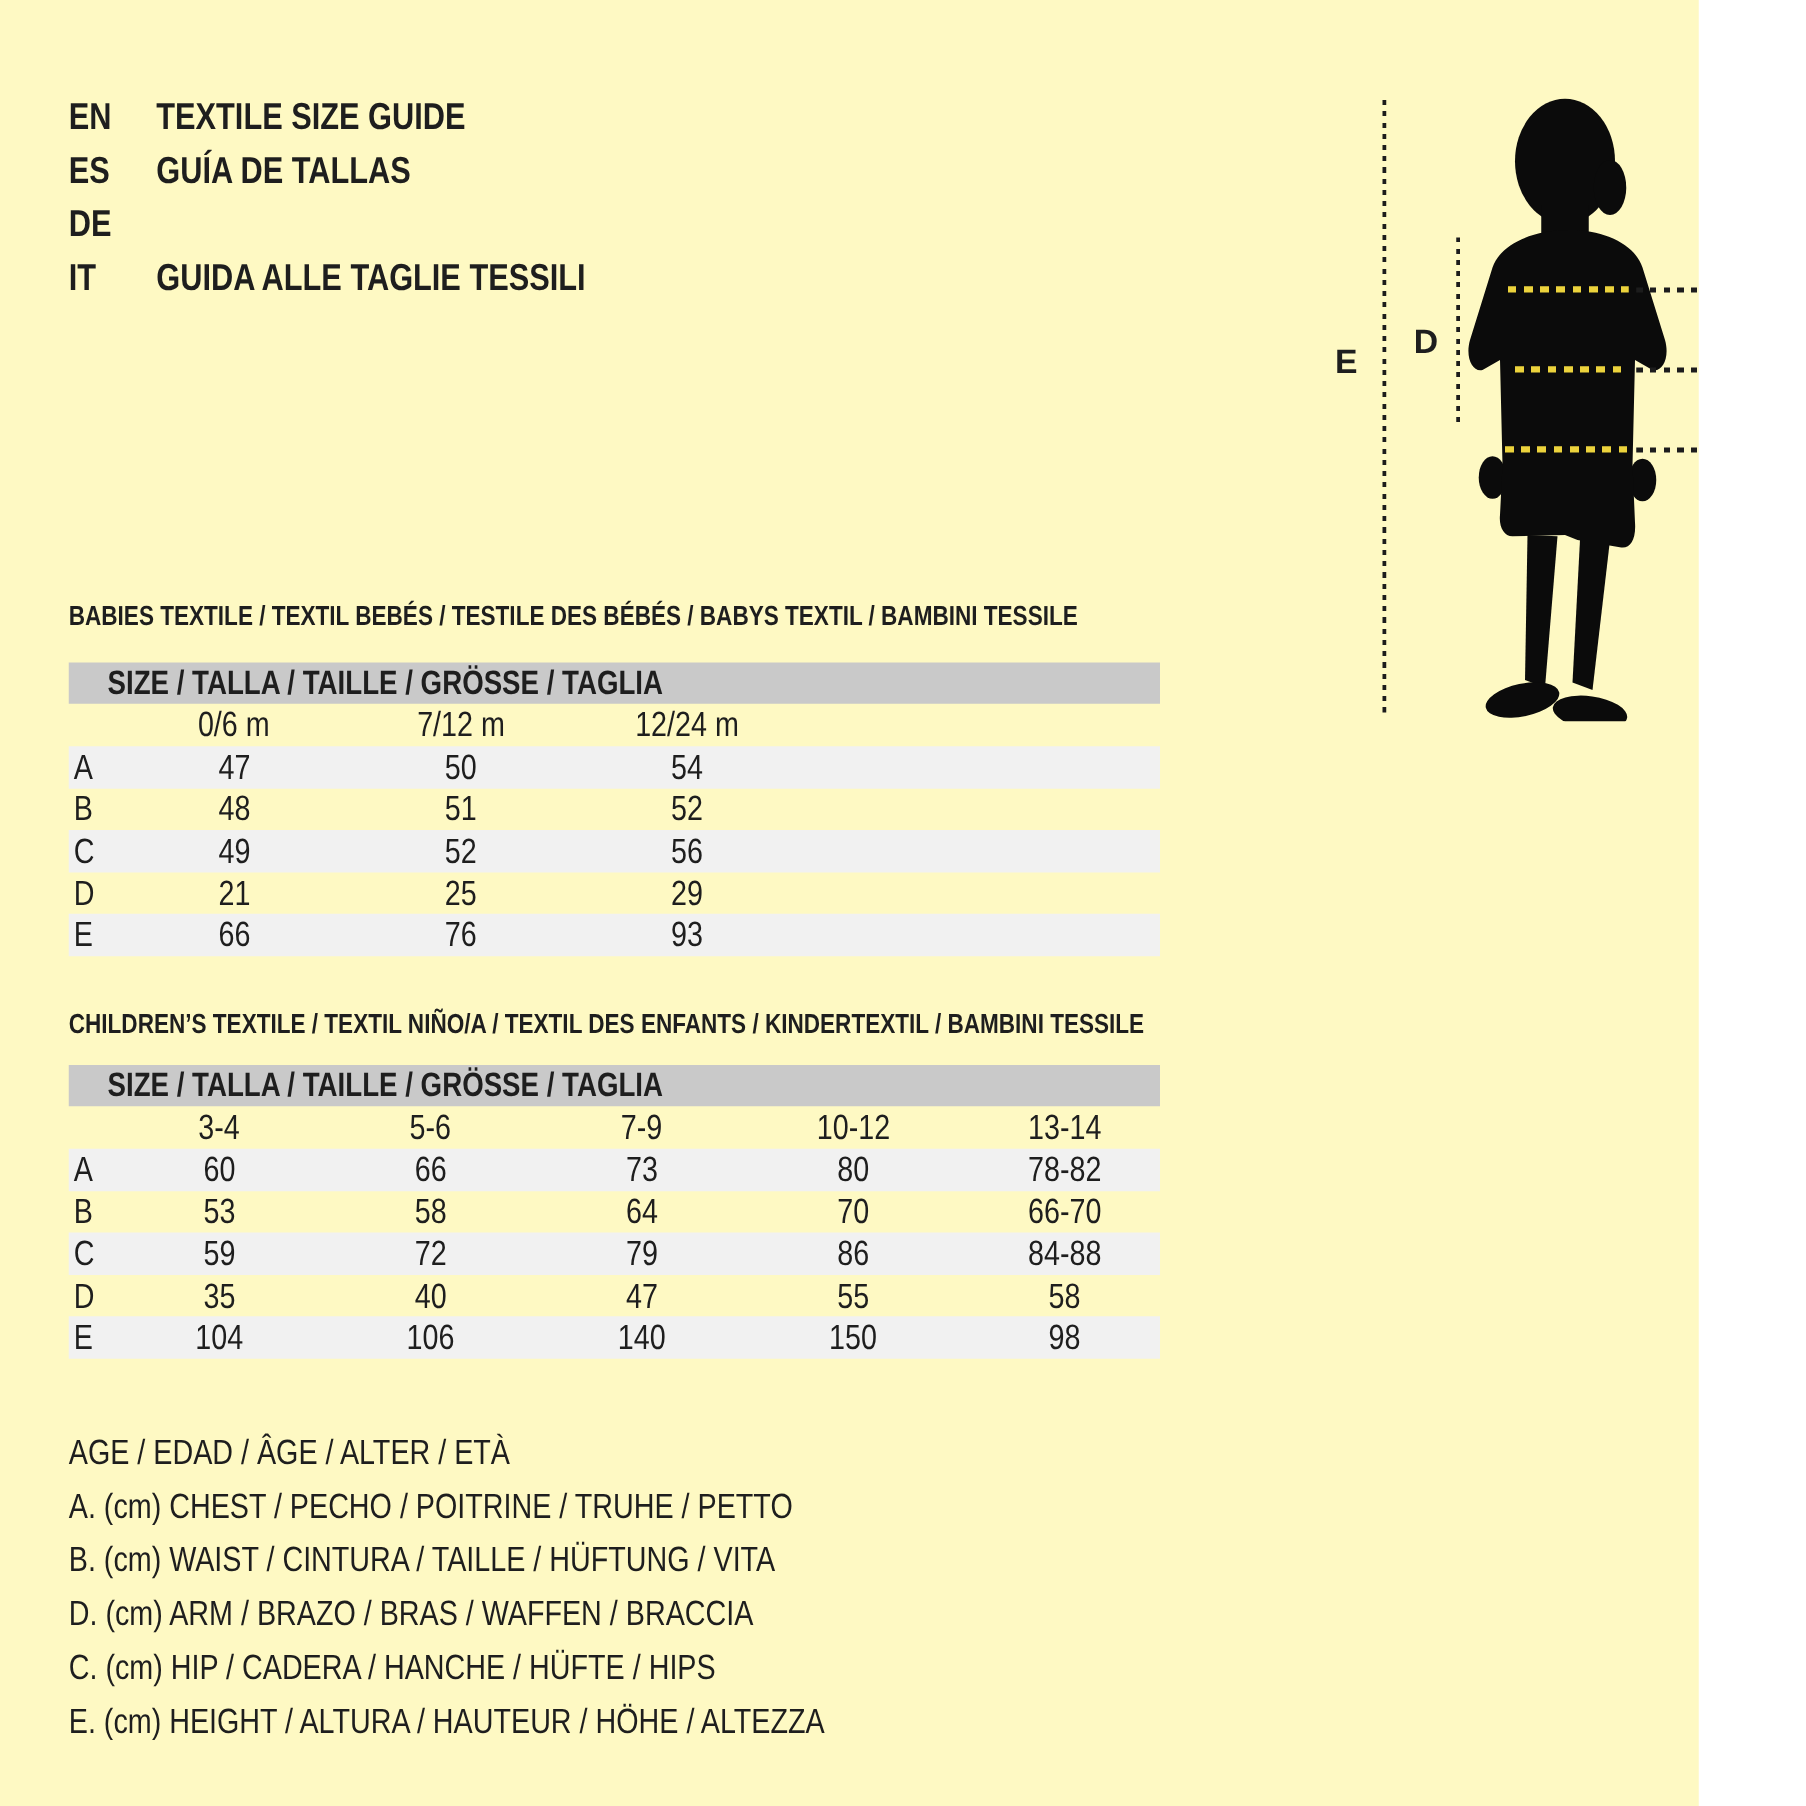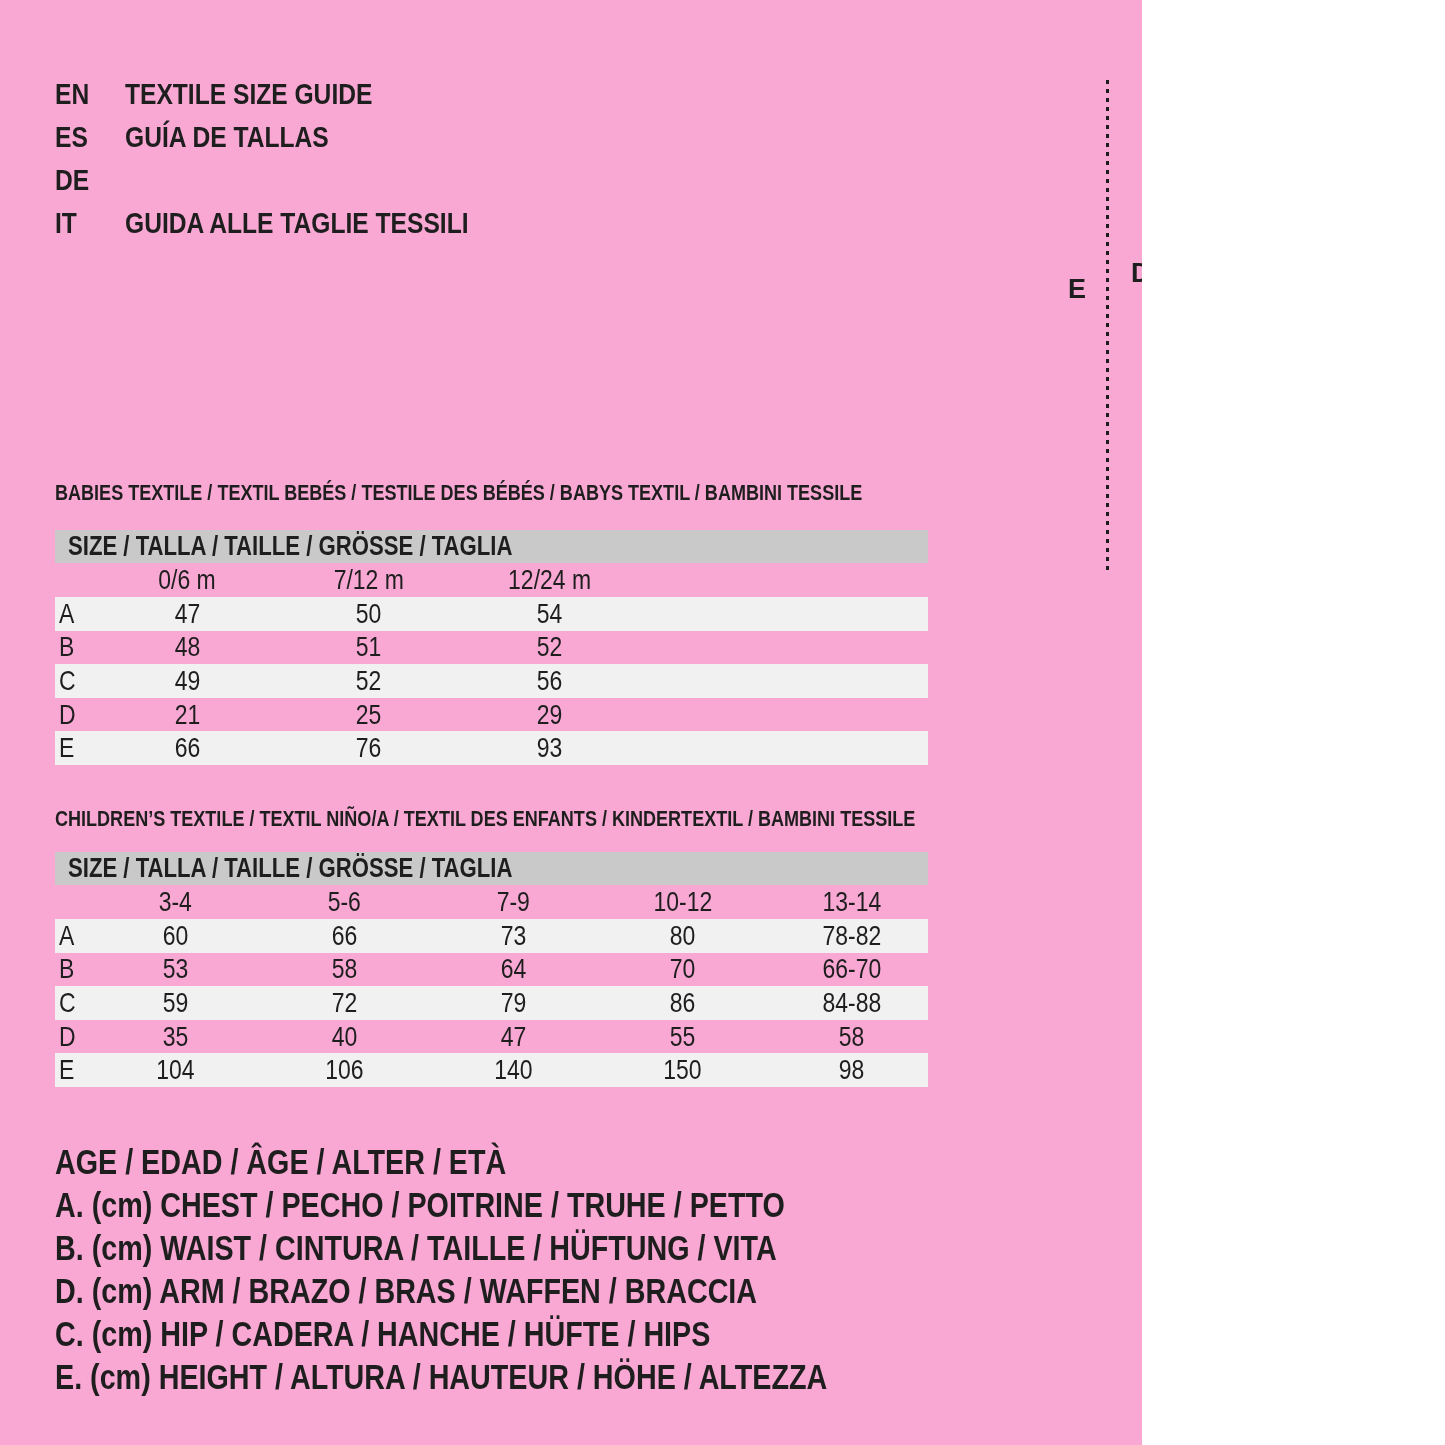--- a/index.html
+++ b/index.html
@@ -1,45 +1,45 @@
 <!DOCTYPE html>
 <html><head>
 <meta charset="utf-8">
 <style>
   html,body{margin:0;padding:0;background:#ffffff;}
   .page{
-    position:relative;width:1142px;height:1445px;background:#f9a8d4;overflow:hidden;
+    position:relative;width:1359px;height:1445px;background:#fef9c3;overflow:hidden;
     font-family:"Liberation Sans",sans-serif;color:#1e1e1e;
   }
   
   .cx-l{display:inline-block;transform:scaleX(0.82);transform-origin:0 50%;white-space:nowrap;}
   .cx-c{display:inline-block;transform:scaleX(0.82);transform-origin:50% 50%;white-space:nowrap;}
 
   
   .langs{position:absolute;left:55px;top:72px;}
   .lang-row{display:flex;height:43px;align-items:center;font-size:30px;font-weight:700;}
   .lang-code{width:70px;}
 
   
   .section-heading{position:absolute;left:55px;height:30px;line-height:30px;font-size:22px;font-weight:700;white-space:nowrap;}
 
   
   .tbl{position:absolute;left:55px;width:873px;}
-  .tbl-bar{height:33px;background:#c9c9c9;display:flex;align-items:center;padding-left:13px;box-sizing:border-box;font-size:27px;font-weight:700;}
+  .tbl-bar{height:33px;background:#c9c9c9;display:flex;align-items:center;padding-left:31px;box-sizing:border-box;font-size:27px;font-weight:700;}
   .trow{display:grid;align-items:center;height:33.6px;font-size:28px;font-weight:400;}
   .thead{height:34px;}
   .b-cols{grid-template-columns:36px 169px 169px 169px;gap:12px;}
   .c-cols{grid-template-columns:36px 169px 169px 169px 169px 169px;}
   .stripe{background:#f1f1f1;}
   .cell{text-align:center;}
   .lbl{text-align:left;padding-left:4px;}
 
   
   .legend{position:absolute;left:55px;top:1140px;}
-  .legend-line{height:43px;line-height:43px;font-size:35px;font-weight:700;white-space:nowrap;}
+  .legend-line{height:43px;line-height:43px;font-size:28px;font-weight:400;white-space:nowrap;}
 
   
   .fig-svg{position:absolute;left:1170px;top:72px;}
   .vdots{position:absolute;width:3px;background-image:repeating-linear-gradient(to bottom,#1c1c1c 0 4px,transparent 4px 9px);}
   .hdots-y{position:absolute;height:5px;z-index:3;background-image:repeating-linear-gradient(to right,#ecd33c 0 7px,transparent 7px 13px);}
   .hdots-b{position:absolute;height:4px;z-index:3;background-image:repeating-linear-gradient(to right,#1c1c1c 0 5px,transparent 5px 11px);}
   .marker-label{position:absolute;font-size:27px;font-weight:700;}
 </style>
 </head>
 <body>

